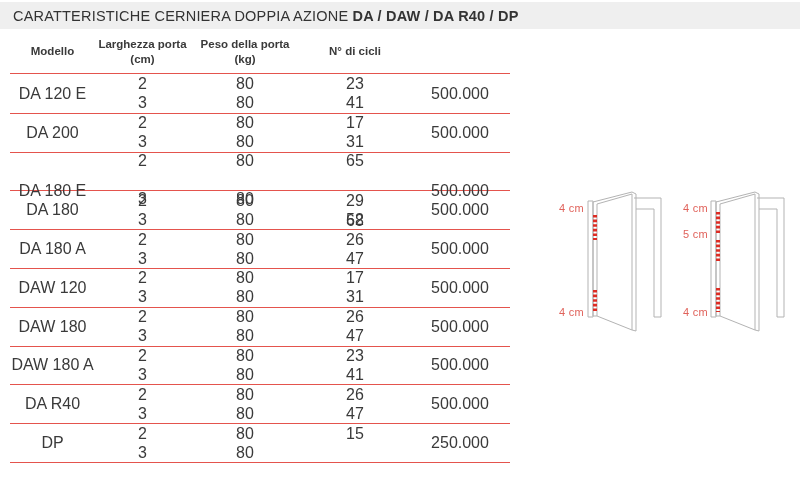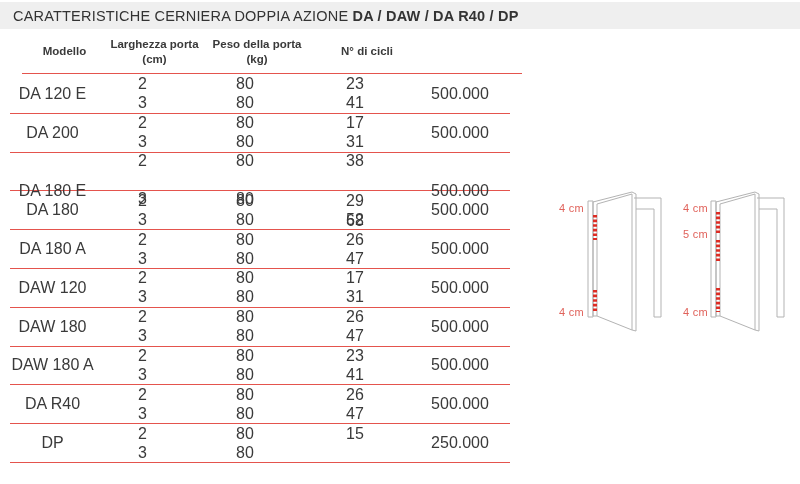--- a/index.html
+++ b/index.html
@@ -17,21 +17,21 @@
     width:800px;height:484px;position:relative;background:#fff;overflow:hidden;
     font-family:"Liberation Sans",sans-serif;
   }
   .titlebar{
     position:absolute;left:0;top:2px;width:800px;height:27px;background:var(--bar);
     display:flex;align-items:center;padding-left:13px;
     font-size:14.5px;letter-spacing:.2px;color:var(--title);white-space:pre;
   }
   .titlebar .b{font-weight:bold}
   .thead{
-    position:absolute;left:22px;top:30px;width:500px;height:44px;
+    position:absolute;left:10px;top:30px;width:500px;height:44px;
     display:grid;grid-template-columns:85px 95px 110px 110px 100px;
     align-items:center;border-bottom:1px solid var(--red);
   }
   .hcell{text-align:center;font-size:11.5px;font-weight:bold;line-height:1.3;color:var(--text)}
   .hcell span{display:block}
   .tbody{position:absolute;left:10px;top:75px;width:500px}
   .group{
     display:grid;grid-template-columns:85px 95px 110px 110px 100px;
     grid-template-rows:1fr 1fr;height:38.8px;border-bottom:1px solid var(--red);
     font-size:16px;color:var(--text);
@@ -93,21 +93,21 @@
       <div class="cell val" style="grid-area: 1 / 4;">17</div>
       <div class="cell val" style="grid-area: 2 / 2;">3</div>
       <div class="cell val" style="grid-area: 2 / 3;">80</div>
       <div class="cell val" style="grid-area: 2 / 4;">31</div>
       <div class="cell cycles">500.000</div>
     </div>
     <div class="group">
       <div class="cell model">DA 180 E</div>
       <div class="cell val" style="grid-area: 1 / 2;">2</div>
       <div class="cell val" style="grid-area: 1 / 3;">80</div>
-      <div class="cell val" style="grid-area: 1 / 4;">38</div>
+      <div class="cell val" style="grid-area: 1 / 4;">65</div>
       <div class="cell val" style="grid-area: 2 / 2;">3</div>
       <div class="cell val" style="grid-area: 2 / 3;">80</div>
       <div class="cell val" style="grid-area: 2 / 4; margin-top: 44px;">68</div>
       <div class="cell cycles">500.000</div>
     </div>
     <div class="group">
       <div class="cell model">DA 180</div>
       <div class="cell val" style="grid-area: 1 / 2;">2</div>
       <div class="cell val" style="grid-area: 1 / 3;">80</div>
       <div class="cell val" style="grid-area: 1 / 4;">29</div>

